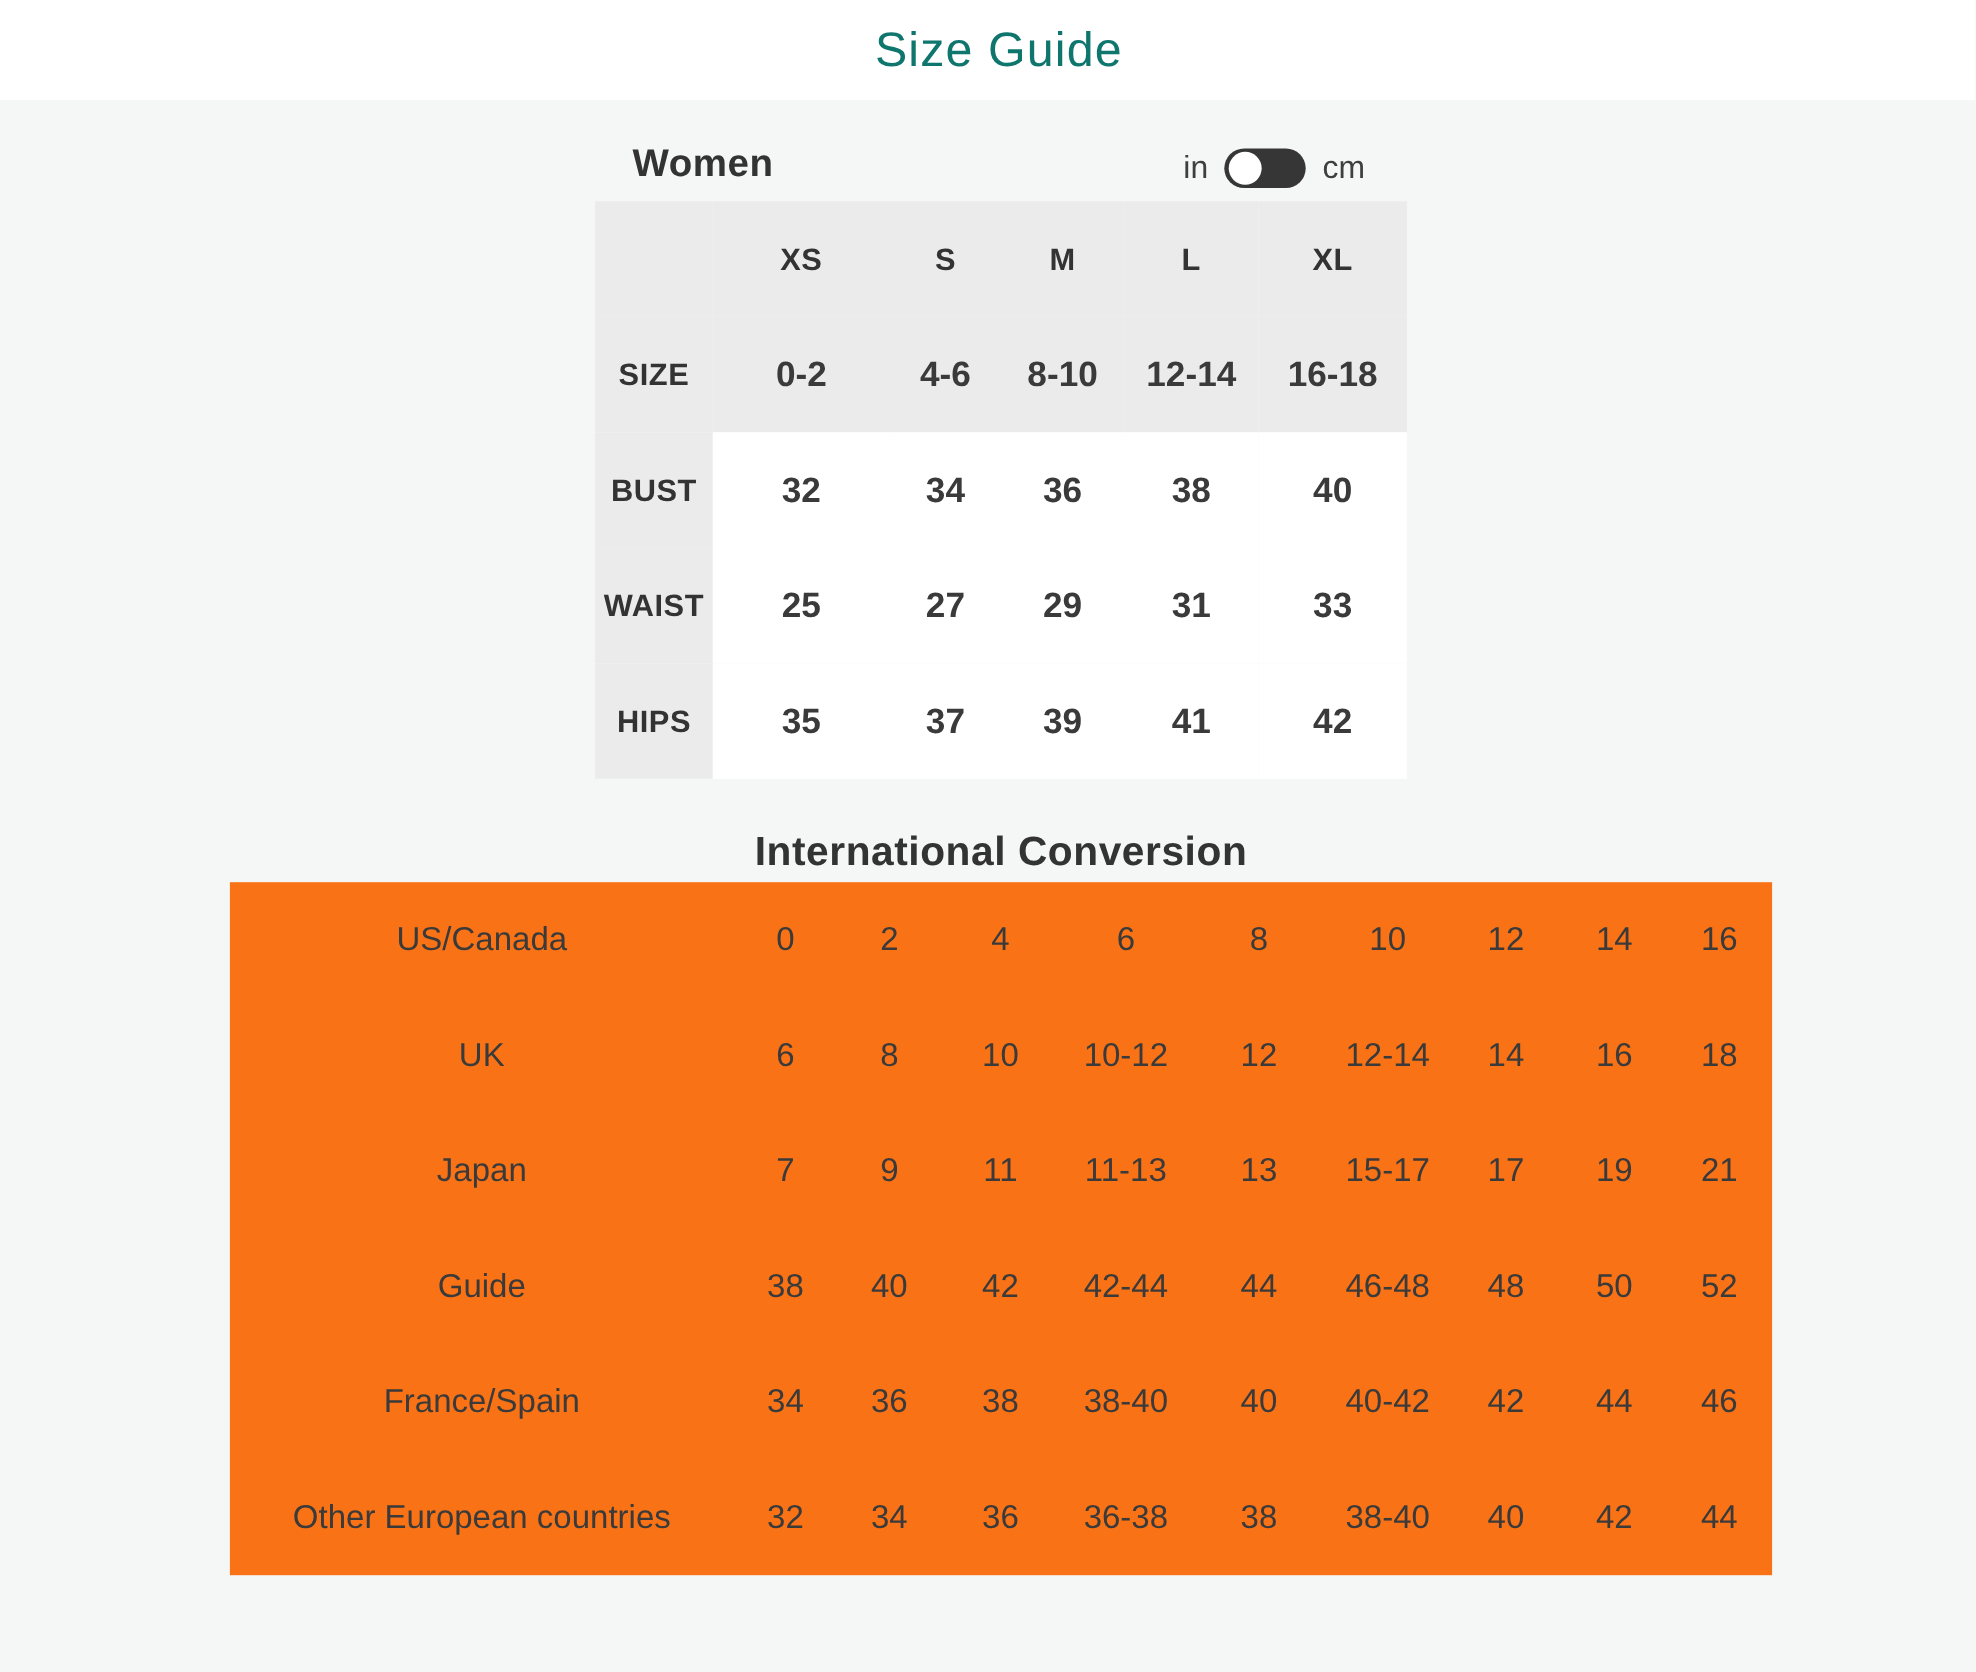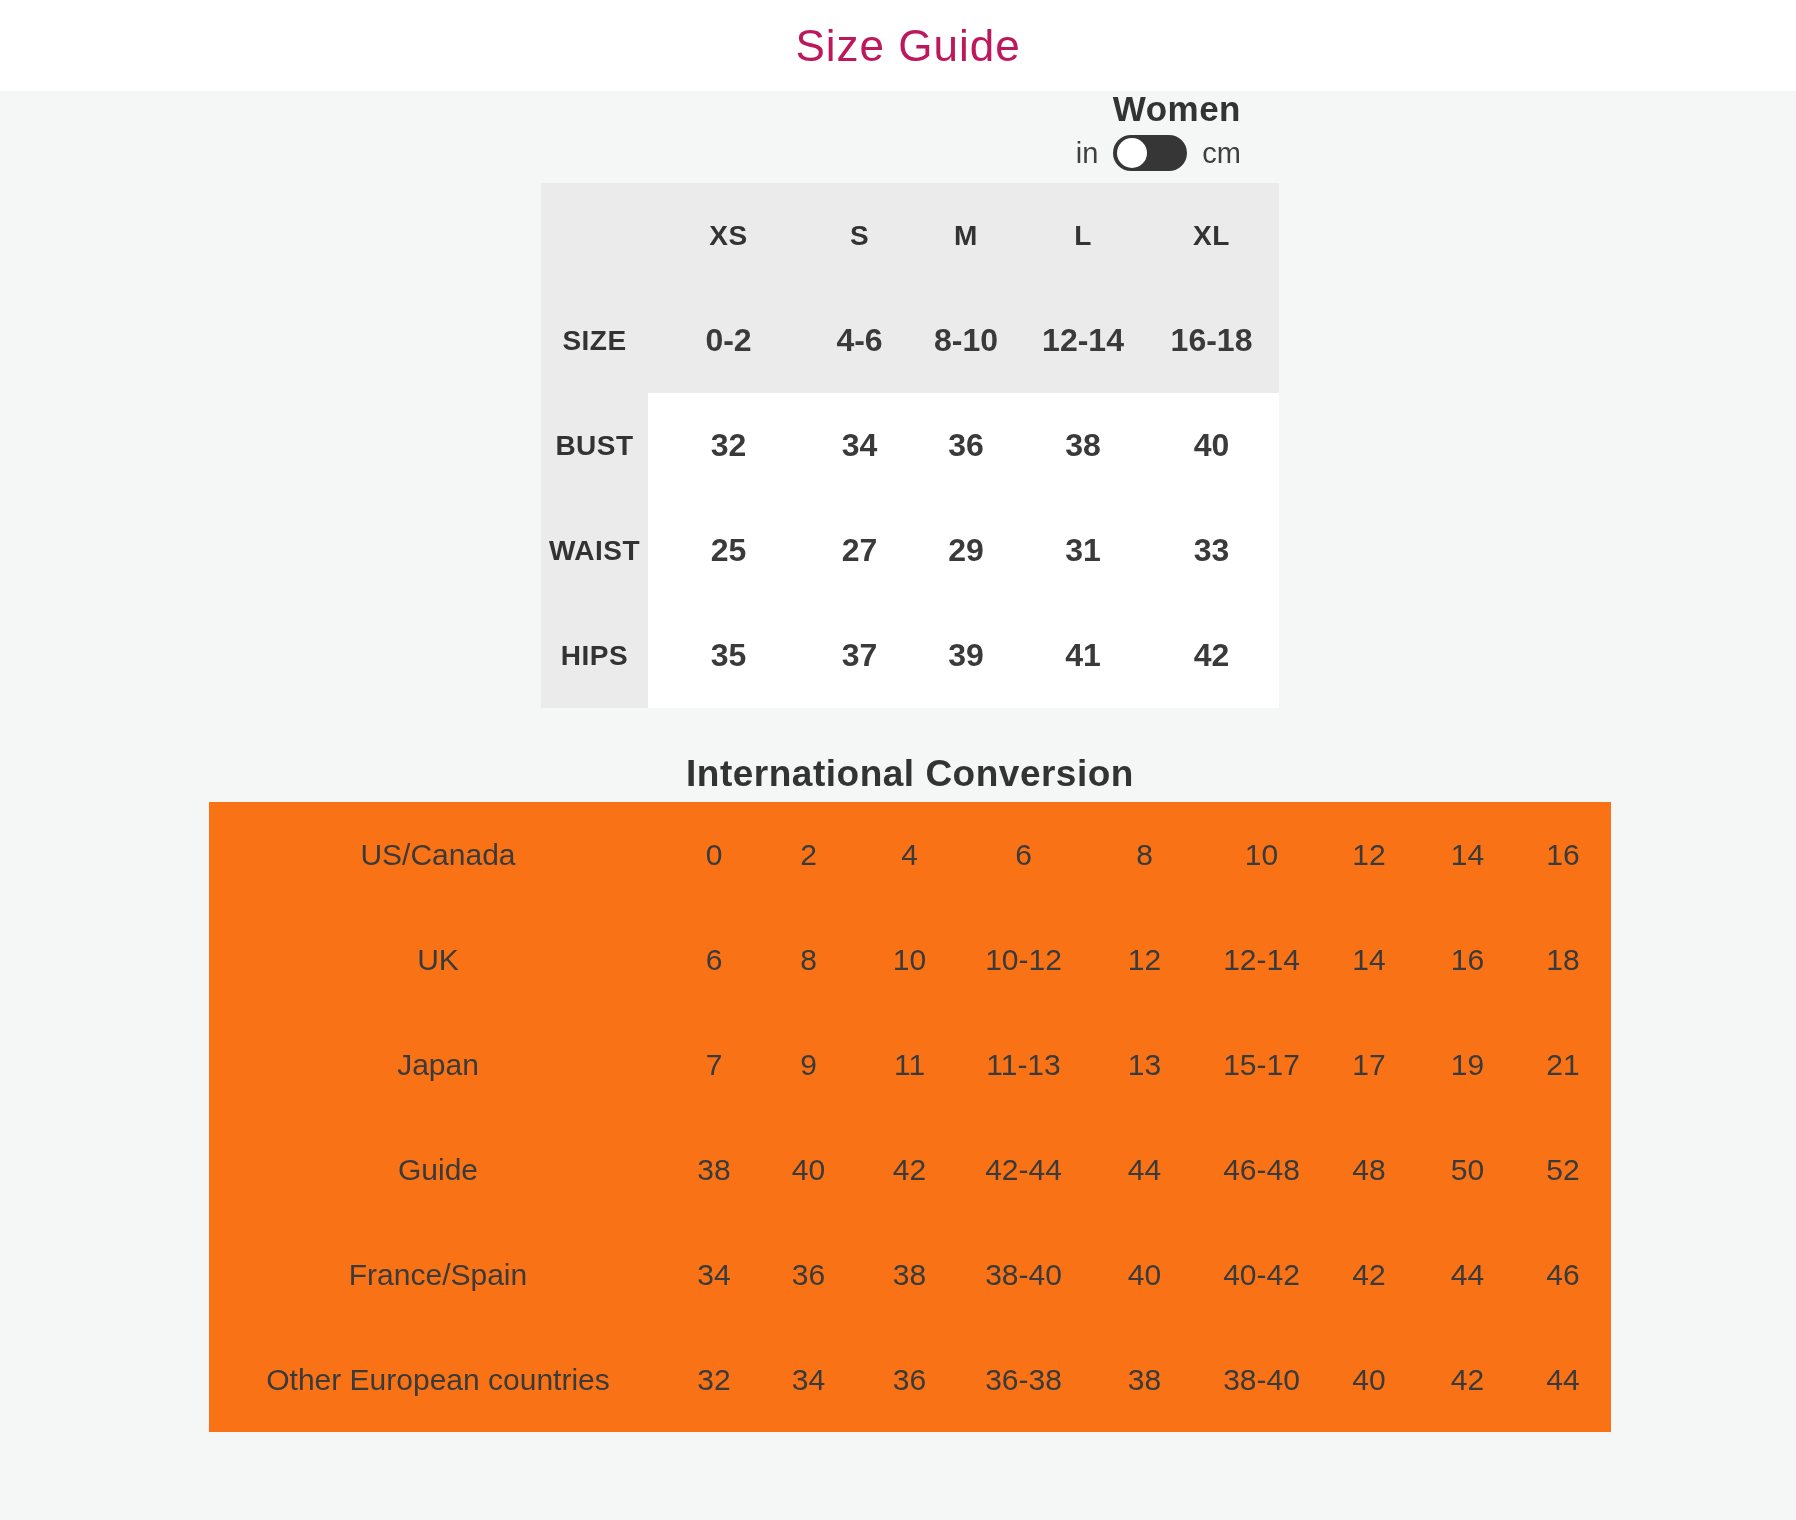--- a/index.html
+++ b/index.html
@@ -7,30 +7,29 @@
     width:1796px;height:1520px;overflow:hidden;
     background:#f5f6f6;
     font-family:"Liberation Sans", sans-serif;
     color:#3a3a3a;
   }
   .topbar{
     height:91px;background:#ffffff;
     display:flex;align-items:center;justify-content:center;
   }
   .page-title{
-    font-size:44px;font-weight:400;color:#be185d;letter-spacing:1px;
+    font-size:44px;font-weight:400;color:#0f766e;letter-spacing:1px;
     position:relative;left:10px;
   }
   .content{position:relative;left:12px;}
   .women-wrap{width:738px;margin:0 auto;}
   .women-header{
     height:92px;box-sizing:border-box;
     display:flex;align-items:flex-end;justify-content:space-between;
     padding:0 38px 12px 34px;
-    flex-direction:column;
   }
   .women-heading{font-size:35px;font-weight:bold;color:#333;line-height:1;padding-bottom:5px;letter-spacing:0.5px;}
   .unit-toggle{display:flex;align-items:center;gap:15px;cursor:pointer;justify-content:space-between;}
   .unit-label{font-size:29px;color:#3f3f3f;line-height:1;}
   .toggle-pill{width:74px;height:36px;border-radius:18px;background:#363636;position:relative;}
   .toggle-knob{position:absolute;top:3px;left:4px;width:30px;height:30px;border-radius:50%;background:#ffffff;}
 
   table{border-collapse:collapse;table-layout:fixed;}
   .size-table{width:738px;}
   .size-table th,.size-table td{

